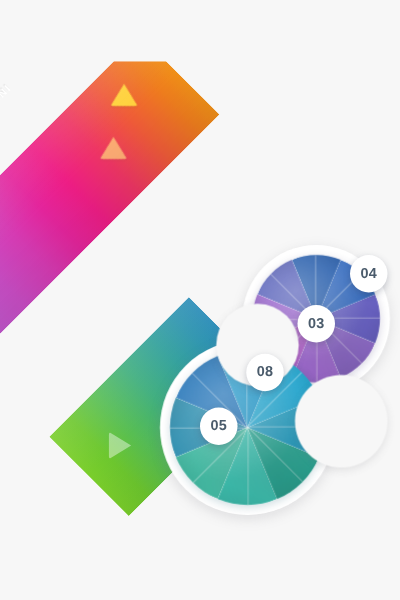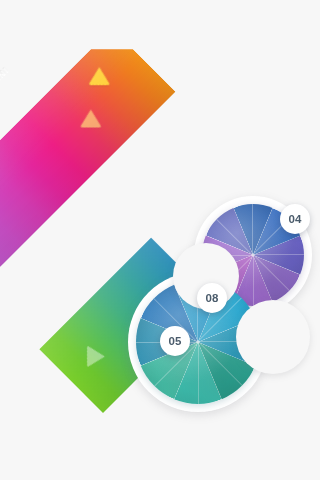--- a/index.html
+++ b/index.html
@@ -235,15 +235,16 @@
         <div class="spoke" style="transform: rotate(225deg);"></div>
       </div>
     <div class="gloss"></div>
   </div>
 
   <div class="notch" id="notch-upper"></div>
   <div class="notch" id="notch-lower"></div>
 
   <div class="badge" id="badge-01">05</div>
   <div class="badge" id="badge-02">08</div>
+  <div class="badge" id="badge-03">03</div>
   <div class="badge" id="badge-04">04</div>
 
 </div>
 
 </body></html>

